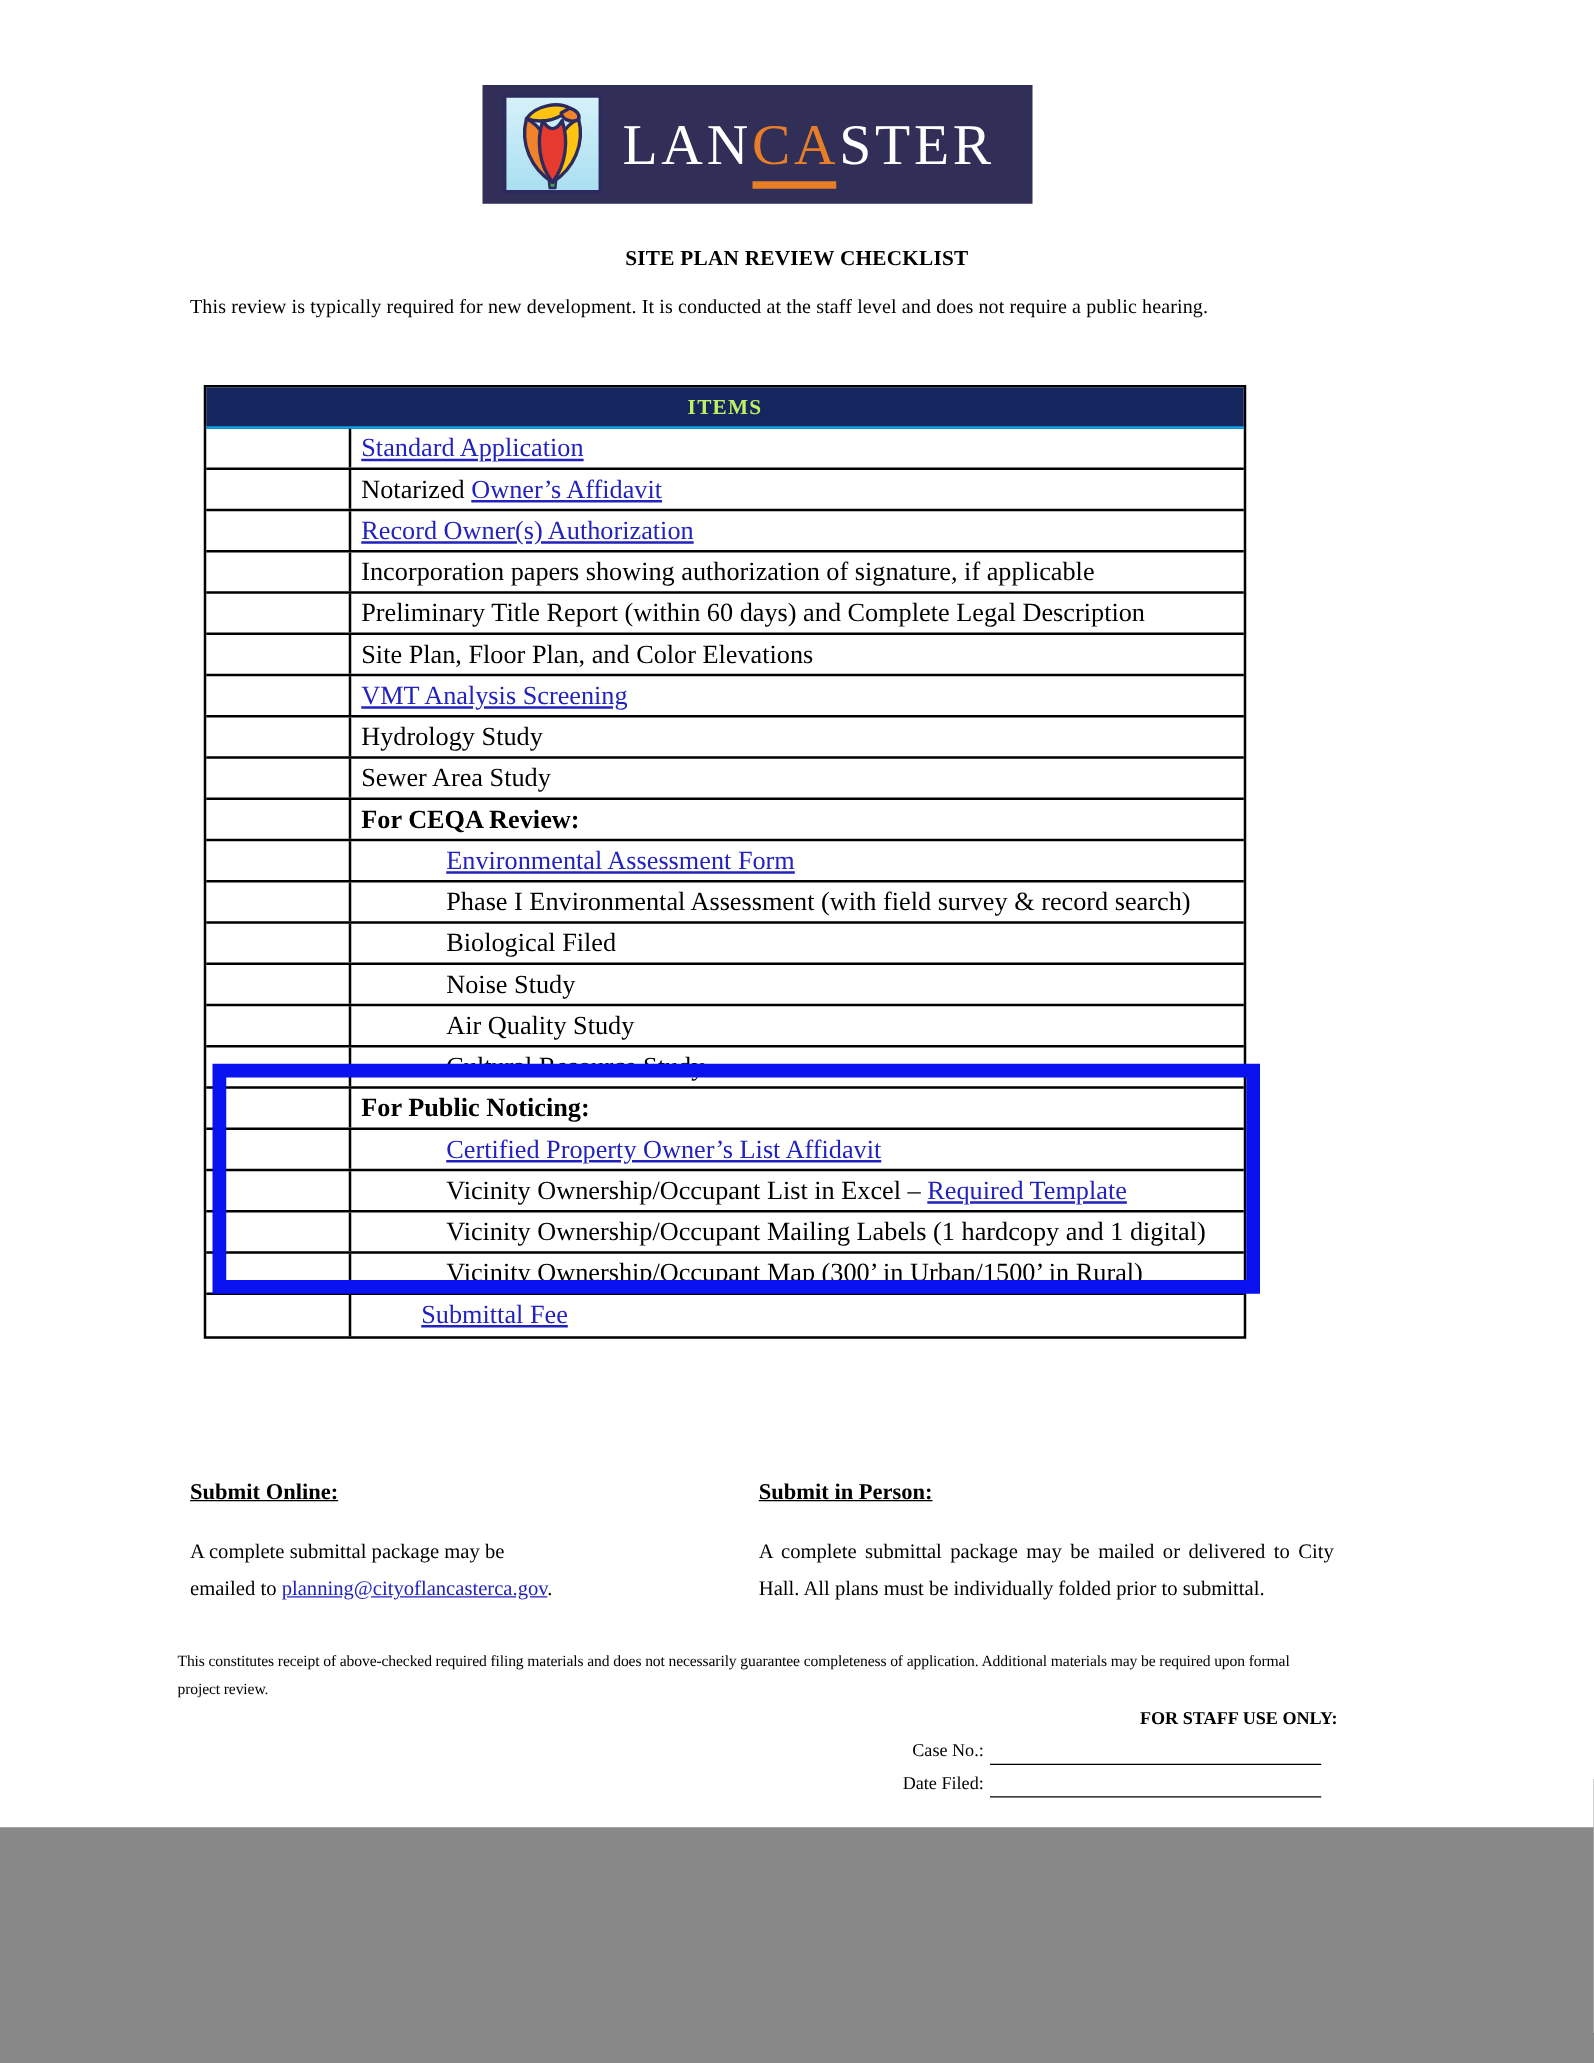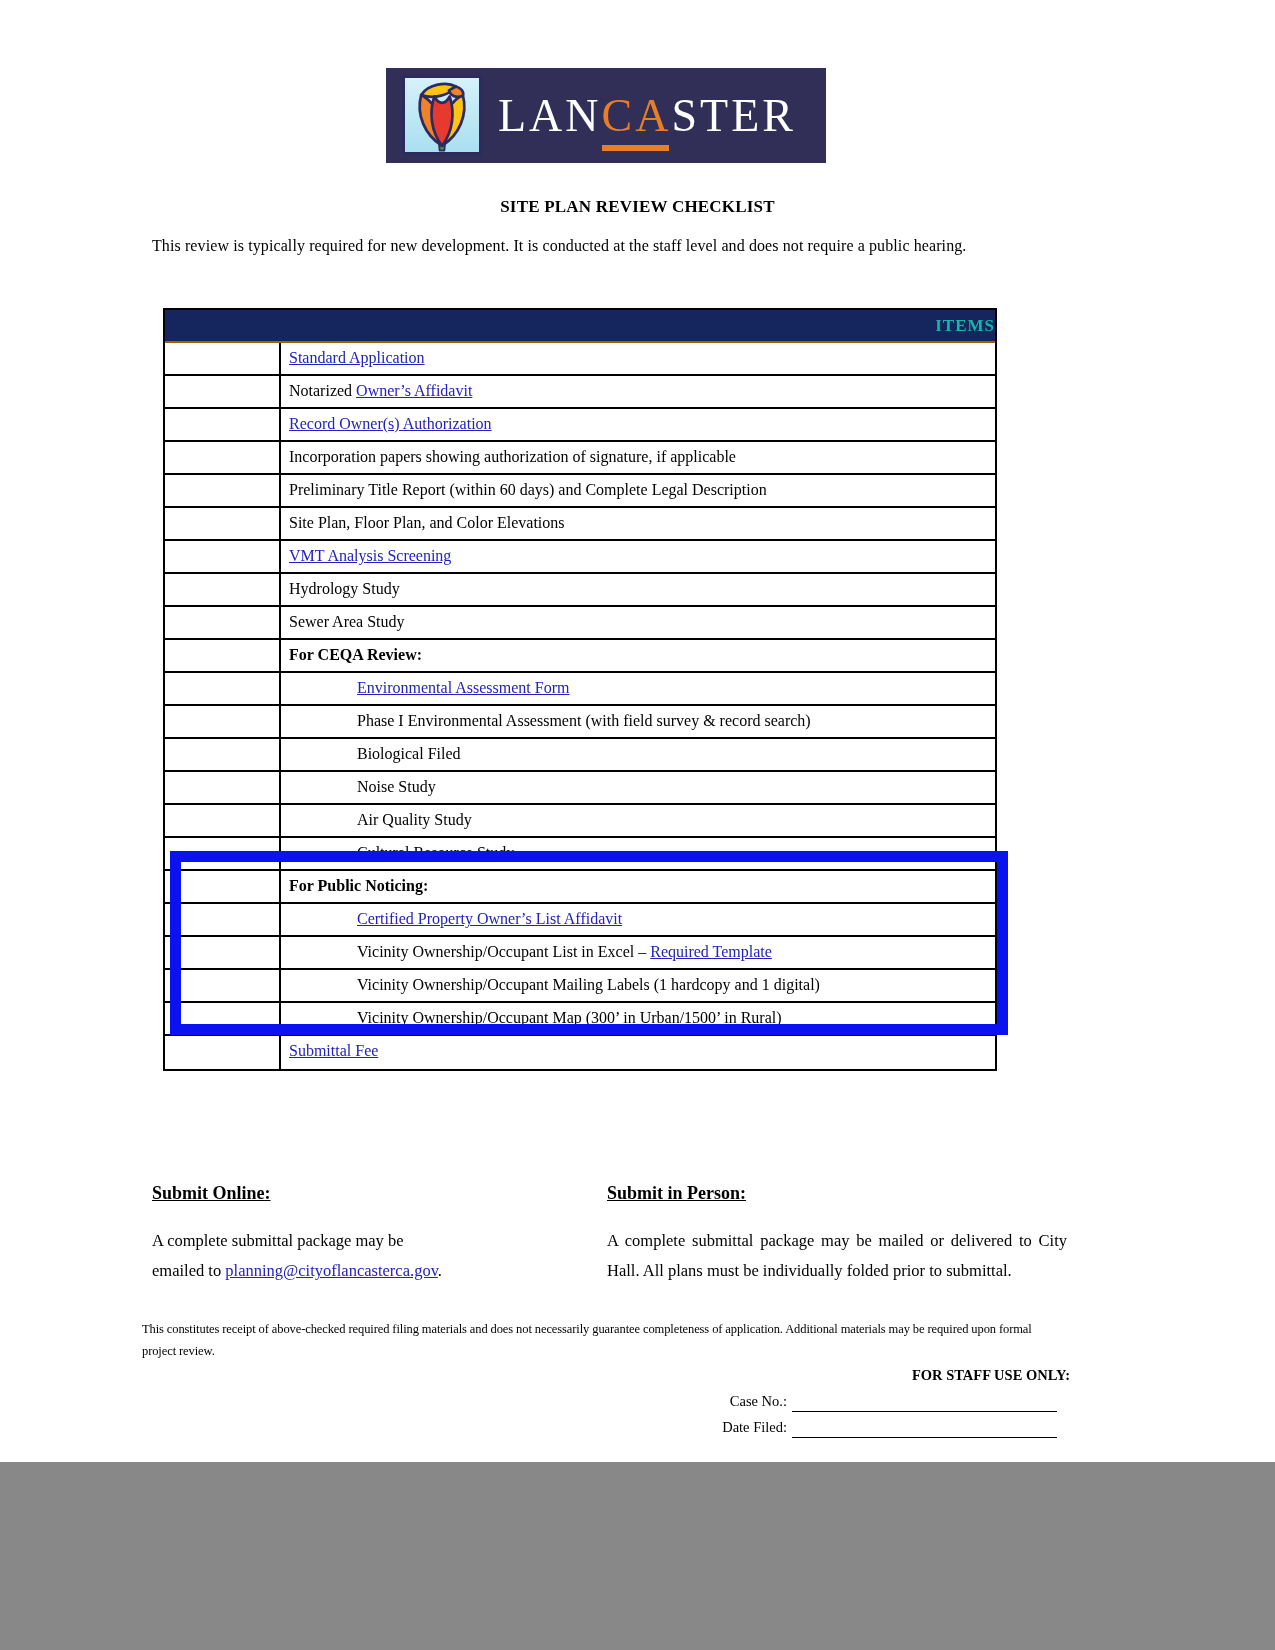--- a/index.html
+++ b/index.html
@@ -48,35 +48,35 @@
     font-size:16px;line-height:29px;letter-spacing:0.1px;
   }
 
   
   .items-table{
     position:absolute;left:163px;top:308px;width:834px;
     border:2px solid #000;box-sizing:border-box;
     background:#fff;
   }
   .items-header{
-    height:31px;background:#14265D;color:#14b8a6;
+    height:31px;background:#14265D;color:#bef264;
     font-weight:bold;font-size:17px;letter-spacing:1px;
-    text-align:right;line-height:31px;
-    border-bottom:2px solid #a16207;
+    text-align:center;line-height:31px;
+    border-bottom:2px solid #0ea5e9;
   }
   .item-row{
     display:flex;height:33px;box-sizing:border-box;
     border-bottom:2px solid #000;
   }
-  .item-row:last-child{border-bottom:none;}
+  .item-row:last-child{border-bottom:none;gap:48px;}
   .cell-check{
     width:116px;flex:none;border-right:2px solid #000;box-sizing:border-box;
   }
   .cell-item{
-    flex:1;padding-left:8px;font-size:16px;line-height:30px;
+    flex:1;padding-left:8px;font-size:21px;line-height:30px;
     white-space:nowrap;overflow:hidden;border-radius:10px;
   }
   .cell-item.indent{padding-left:76px;}
   .cell-item.bold{font-weight:bold;}
   .doc-link{color:#2222BE;text-decoration:underline;cursor:pointer;}
 
   
   .highlight-box{
     position:absolute;left:170px;top:851px;width:838px;height:184px;
     border:11px solid #0A12F0;box-sizing:border-box;

